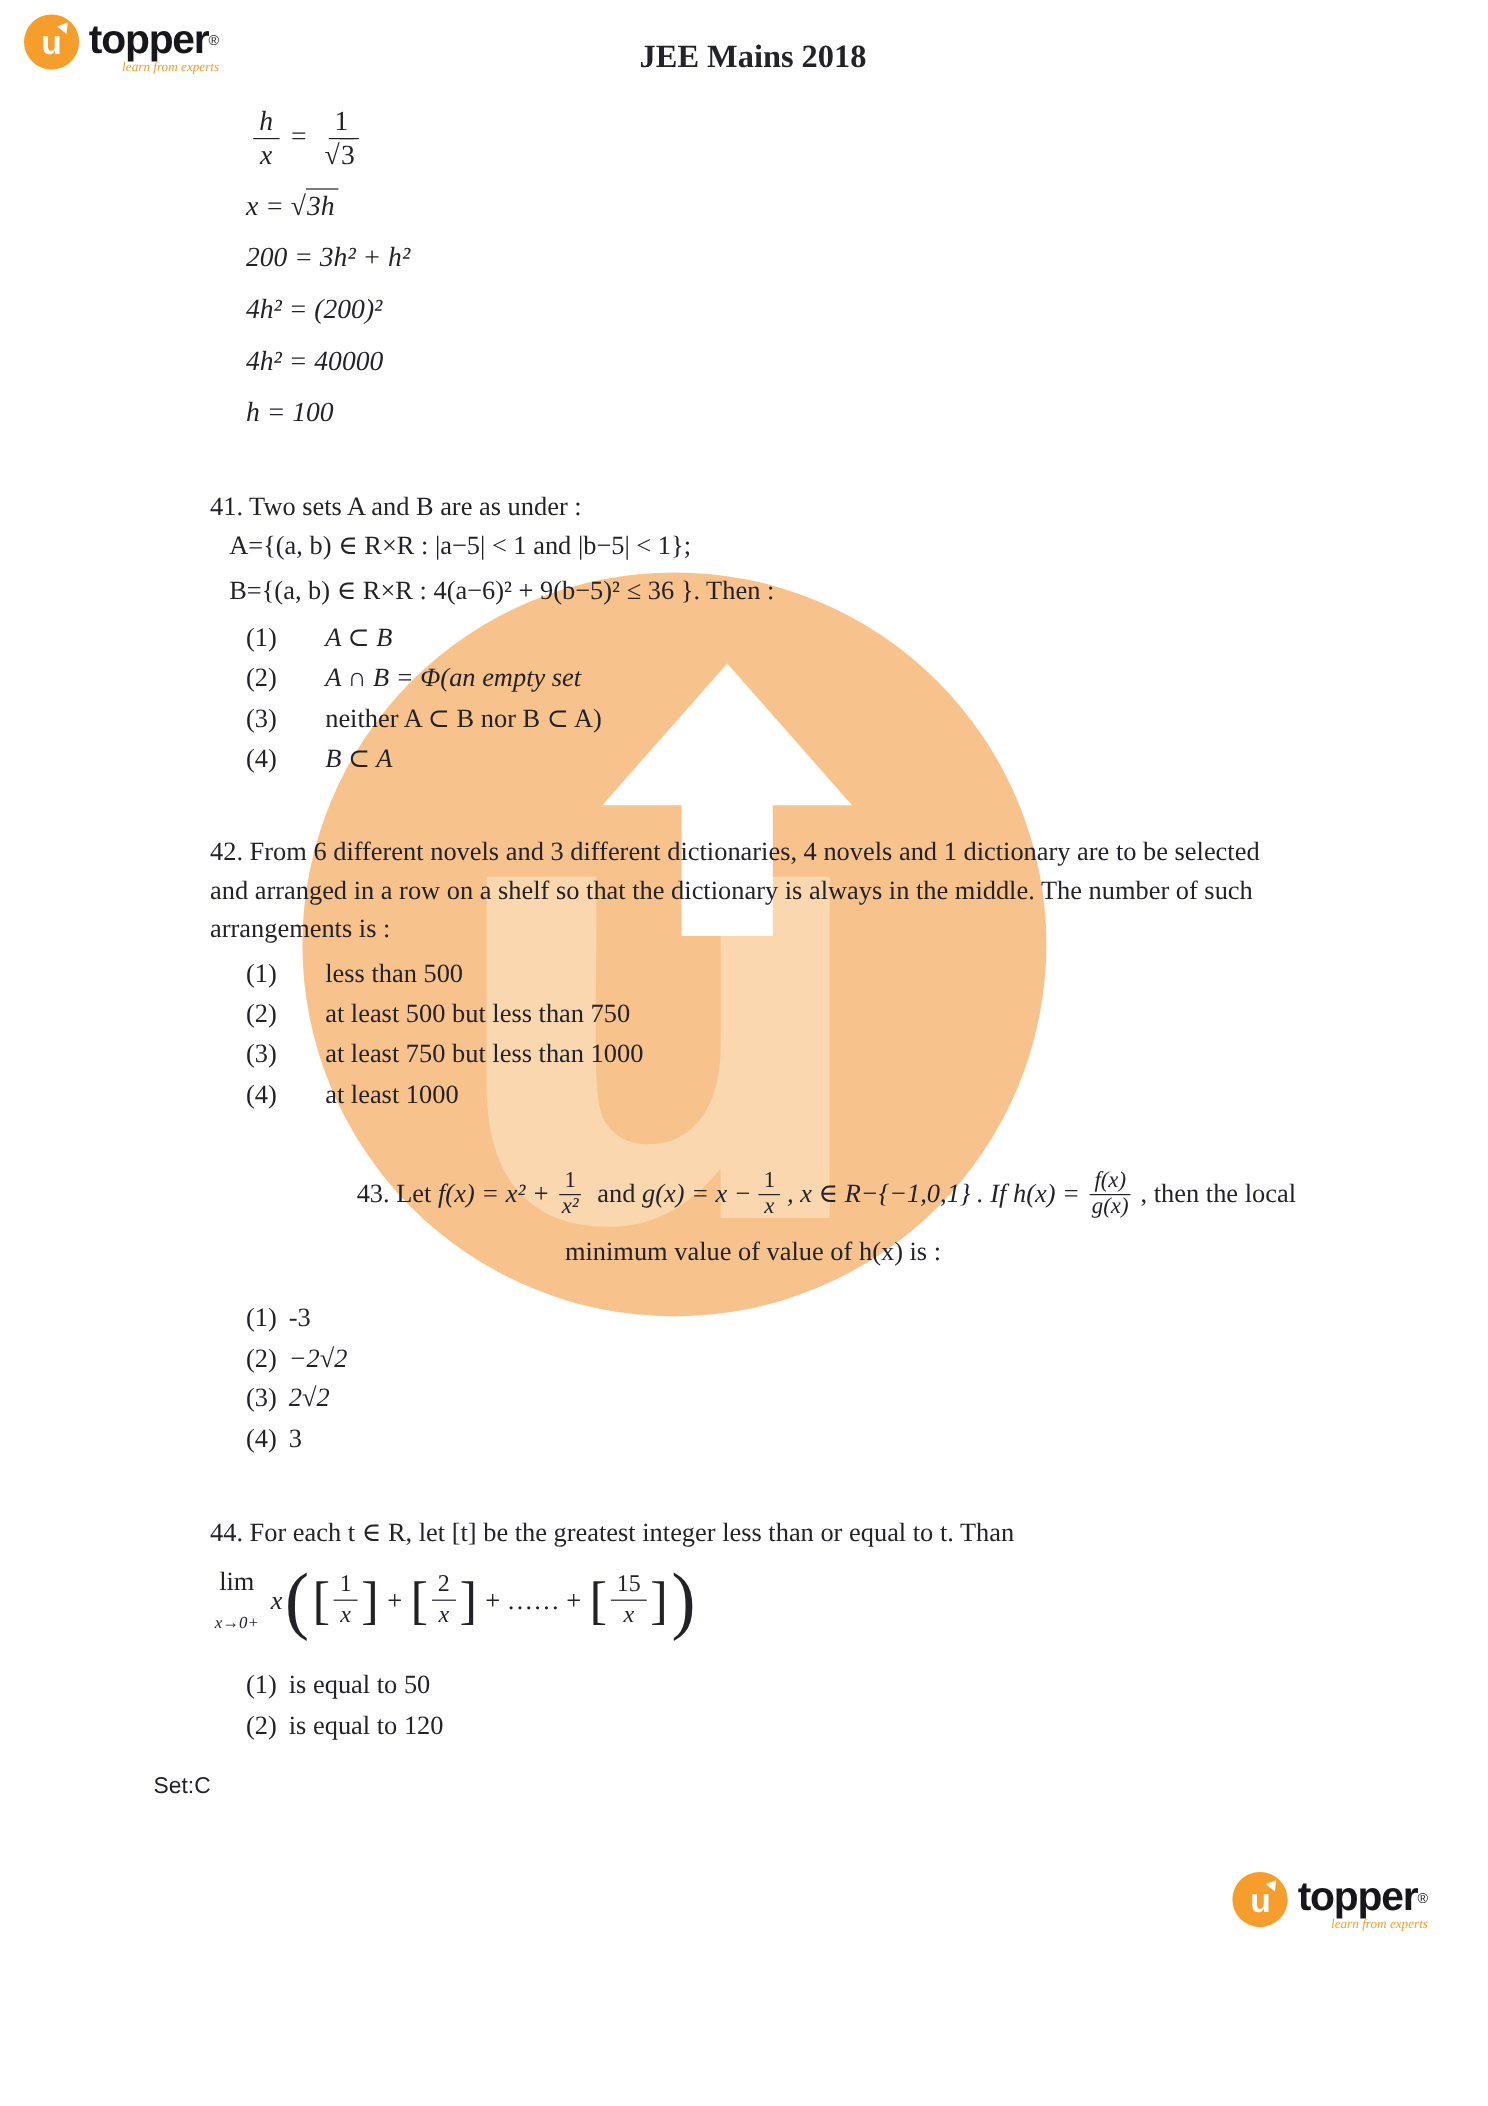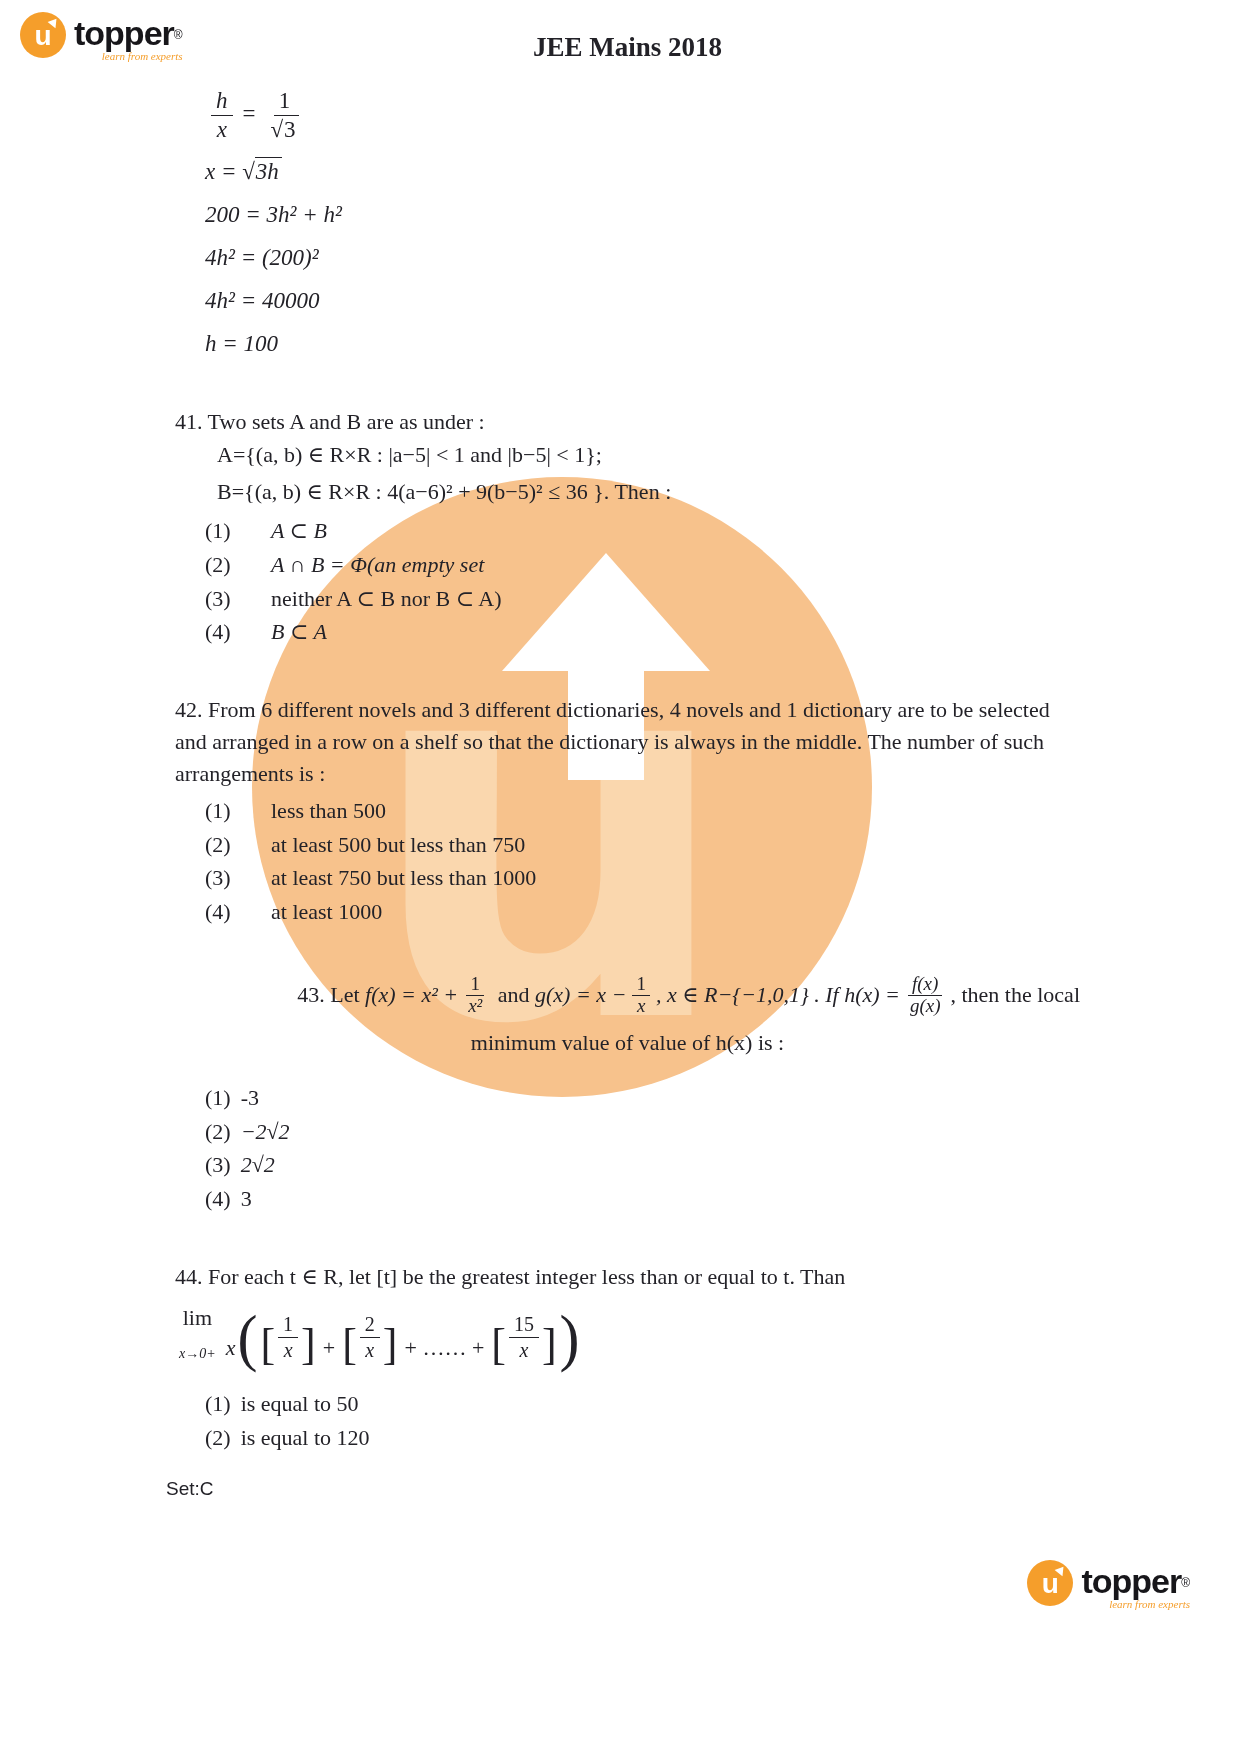--- a/index.html
+++ b/index.html
@@ -42,44 +42,44 @@
 
   
   .solution { margin-left:30px; font-size:23px; }
   .sol-line { margin-bottom:12px; line-height:1.35; }
   .sol-frac-line { margin-bottom:14px; }
   .eq { margin:0 4px; }
 
   
   .question { margin-top:46px; font-size:22px; }
   .q-line { line-height:1.45; }
-  .q-sub { margin-left:42px; line-height:1.65; font-size:22px; }
+  .q-sub { margin-left:16px; line-height:1.65; font-size:22px; }
   .options { margin-left:30px; margin-top:6px; }
   .opt { display:flex; align-items:baseline; line-height:1.4; margin-bottom:3px; }
   .opt-wide .opt-num { width:66px; flex:0 0 auto; }
   .opt-tight .opt-num { margin-right:10px; }
 
   
   .mline { display:flex; flex-wrap:wrap; align-items:center; line-height:1.4;justify-content:flex-end; }
   .mline .frac { font-size:19px; }
   .mline .frac .num, .mline .frac .den { padding:0 4px 1px; }
   .mline .seg { white-space:pre; }
 
   
-  .limit-line { display:flex; align-items:flex-end; margin-top:14px; margin-left:4px; }
+  .limit-line { display:flex; align-items:center; margin-top:14px; margin-left:4px; }
   .lim { display:inline-flex; flex-direction:column; align-items:center; margin-right:10px; }
   .lim-word { line-height:1; }
   .lim-sub { font-size:14px; line-height:1; margin-top:18px; font-style:italic; }
   .bigparen { font-size:60px; line-height:0.75; display:inline-block; font-weight:400; margin:0 2px; transform:scaleY(1.05); }
   .bbr { font-size:44px; line-height:0.75; display:inline-block; margin:0 1px; }
   .limit-line .frac { font-size:20px; margin:0 2px; }
   .op { margin:0 6px; }
 
   
-  .set-label { position:absolute; left:128px; top:1478px; font-family:"Liberation Sans",sans-serif; font-size:19px; z-index:2;margin-left:38px; }
+  .set-label { position:absolute; left:128px; top:1478px; font-family:"Liberation Sans",sans-serif; font-size:19px; z-index:2; }
 </style>
 </head>
 <body>
 
 <div class="page">
 
   <svg class="watermark" viewBox="0 0 625 625" aria-hidden="true">
     <circle cx="312" cy="312" r="310" fill="#f7c28c"></circle>
     <text x="300" y="540" font-size="520" font-family="DejaVu Sans, sans-serif" font-weight="bold" fill="#fad7ae" text-anchor="middle">u</text>
     <rect x="318" y="185" width="76" height="120" fill="#ffffff"></rect>

